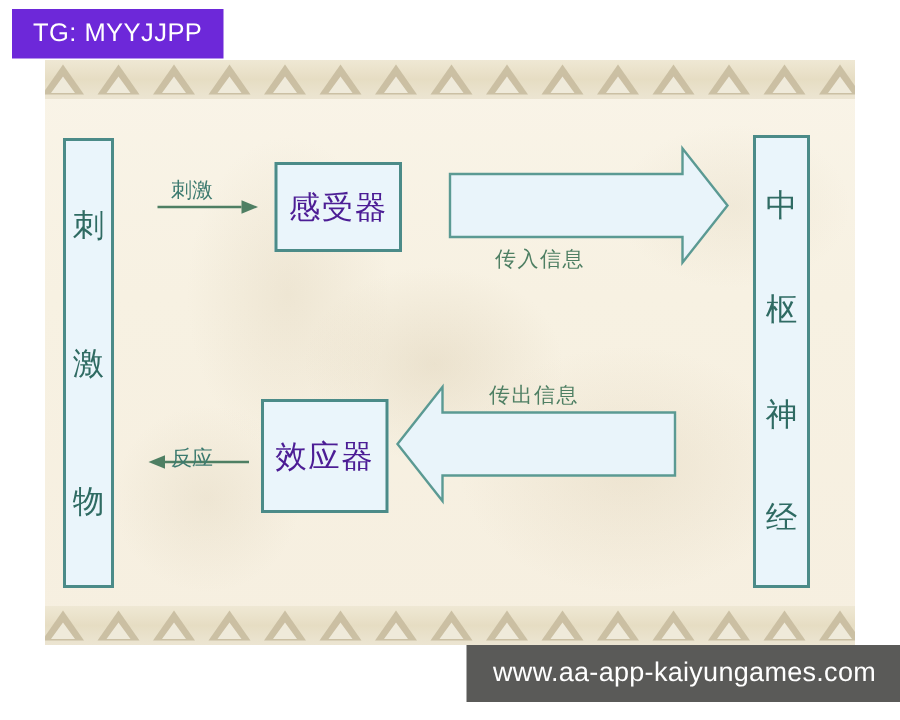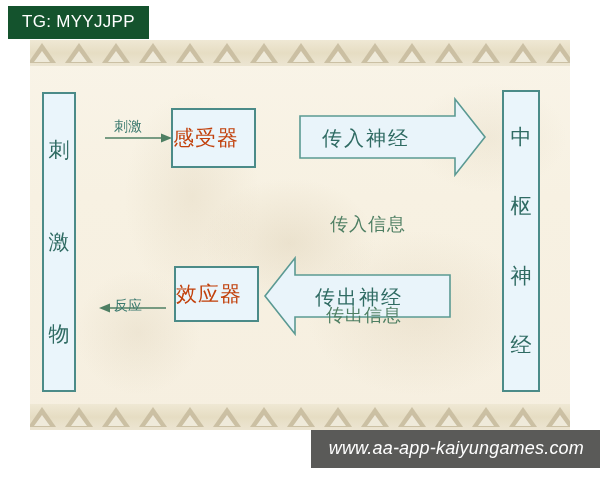--- a/index.html
+++ b/index.html
@@ -101,42 +101,43 @@
     font-size: 21px;
     line-height: 1.05;
     color: #2f6b63;
   }
 
   .hbox {
     position: absolute;
     box-sizing: border-box;
     border: 2px solid #4b8b88;
     background: #eaf5fb;
-    color: #c2410c;
+    color: #4c1d95;
     display: flex;
     align-items: center;
+    justify-content: center;
     font-size: 21px;
     letter-spacing: 1px;
+    margin-left: 12px;
   }
 
   .thin-label {
     position: absolute;
     font-size: 14px;
     color: #3c7a6f;
     white-space: nowrap;
     font-family: Liberation Serif, serif;
   }
 
   .sub-label {
     position: absolute;
-    font-size: 18px;
+    font-size: 14px;
     color: #4e7f63;
     white-space: nowrap;
     letter-spacing: 1px;
-    margin-top: 48px;
   }
 
   .big-arrow-text {
     position: absolute;
     font-size: 20px;
     color: #2f6b63;
     letter-spacing: 2px;
     white-space: nowrap;
     pointer-events: none;
   }
@@ -145,39 +146,38 @@
     position: absolute;
     left: 0; top: 0;
     width: 540px; height: 390px;
     overflow: visible;
   }
 
   
   .tag-badge {
     position: absolute;
     left: 8px; top: 6px;
-    background: #14532d;
+    background: #6d28d9;
     color: #ffffff;
     font-family: "Liberation Sans", "DejaVu Sans", sans-serif;
     font-size: 17px;
     padding: 6px 14px 7px 14px;
     letter-spacing: 0.3px;
     white-space: nowrap;
   }
   .url-badge {
     position: absolute;
     right: 0px; bottom: 12px;
     background: #5a5a58;
     color: #ffffff;
     font-family: "Liberation Sans", "DejaVu Sans", sans-serif;
     font-size: 18px;
     padding: 8px 16px 9px 18px;
     letter-spacing: 0.2px;
     white-space: nowrap;
-    font-style: italic;
   }
 </style>
 </head>
 <body>
 
 <div id="root">
 
   <div class="canvas">
 
     <div class="band top">
@@ -240,38 +240,36 @@
     <div class="vbox" style="left:12px; top:52px; width:34px; height:300px;">
       <span class="ch">刺</span>
       <span class="ch">激</span>
       <span class="ch">物</span>
     </div>
 
     <div class="hbox" style="left:141px; top:68px; width:85px; height:60px;">
       <span>感受器</span>
     </div>
 
-    <div class="hbox" style="left:144px; top:226px; width:85px; height:56px;">
+    <div class="hbox" style="left:132px; top:226px; width:85px; height:76px;">
       <span>效应器</span>
     </div>
 
     <div class="vbox" style="left:472px; top:50px; width:38px; height:302px;">
       <span class="ch">中</span>
       <span class="ch">枢</span>
       <span class="ch">神</span>
       <span class="ch">经</span>
     </div>
 
     <div class="thin-label" style="left:84px; top:78px;">刺激</div>
     <div class="thin-label" style="left:84px; top:257px;">反应</div>
 
-    <div class="big-arrow-text" style="left:292px; top:85px;">传入神经</div>
     <div class="sub-label" style="left:300px; top:124px;">传入信息</div>
 
-    <div class="big-arrow-text" style="left:285px; top:244px;">传出神经</div>
     <div class="sub-label" style="left:296px; top:215px;text-align:center;">传出信息</div>
 
   </div>
 
   <div class="tag-badge">TG: MYYJJPP</div>
   <div class="url-badge">www.aa-app-kaiyungames.com</div>
 
 </div>
 
 </body></html>

